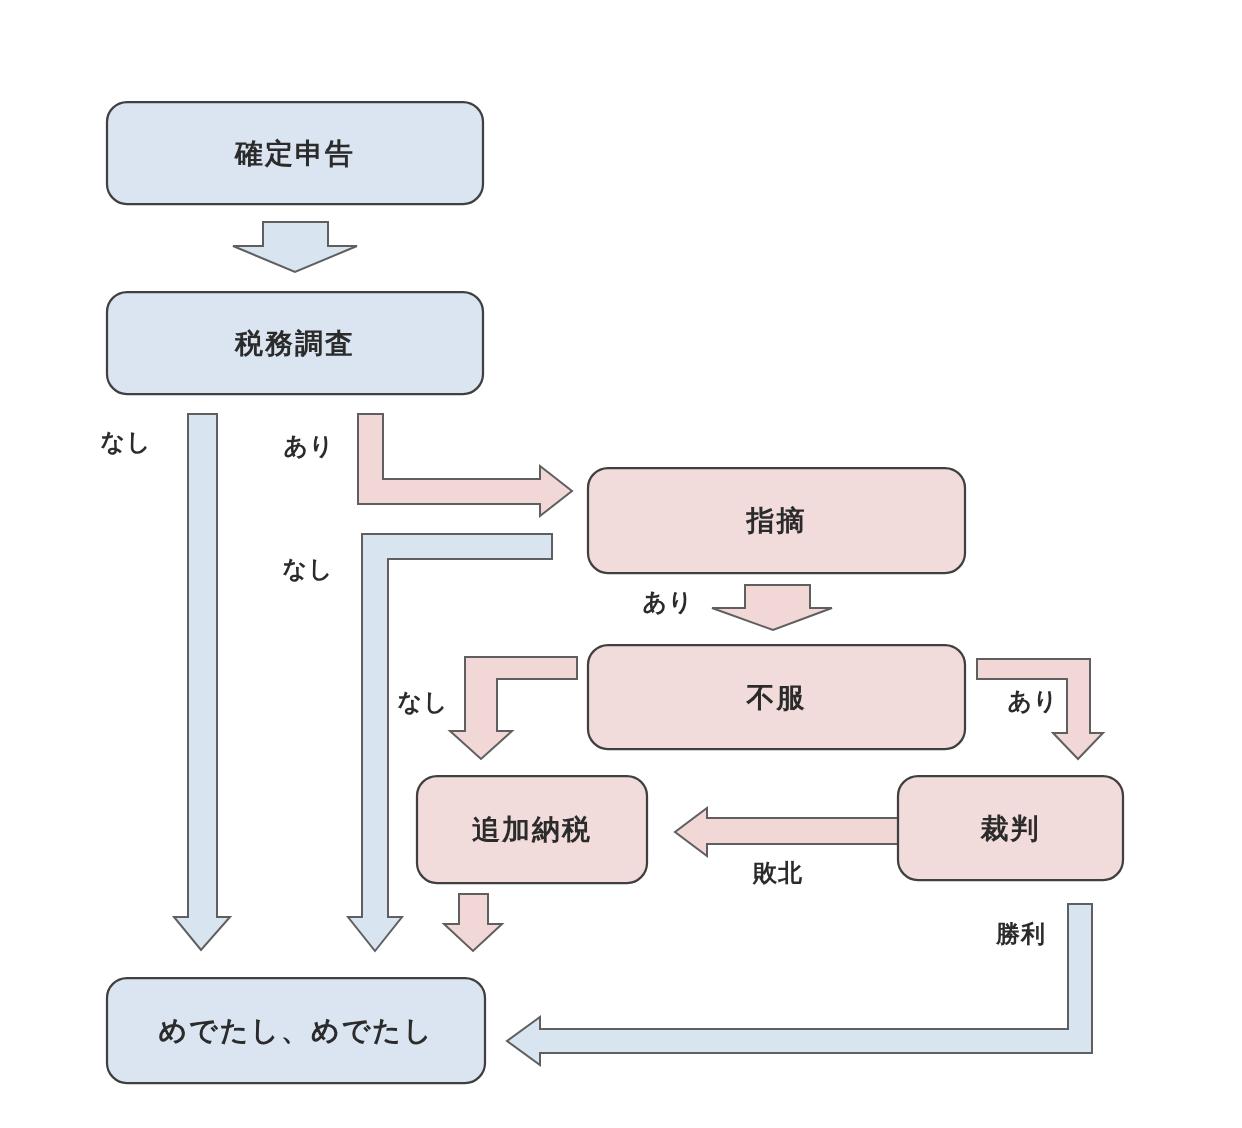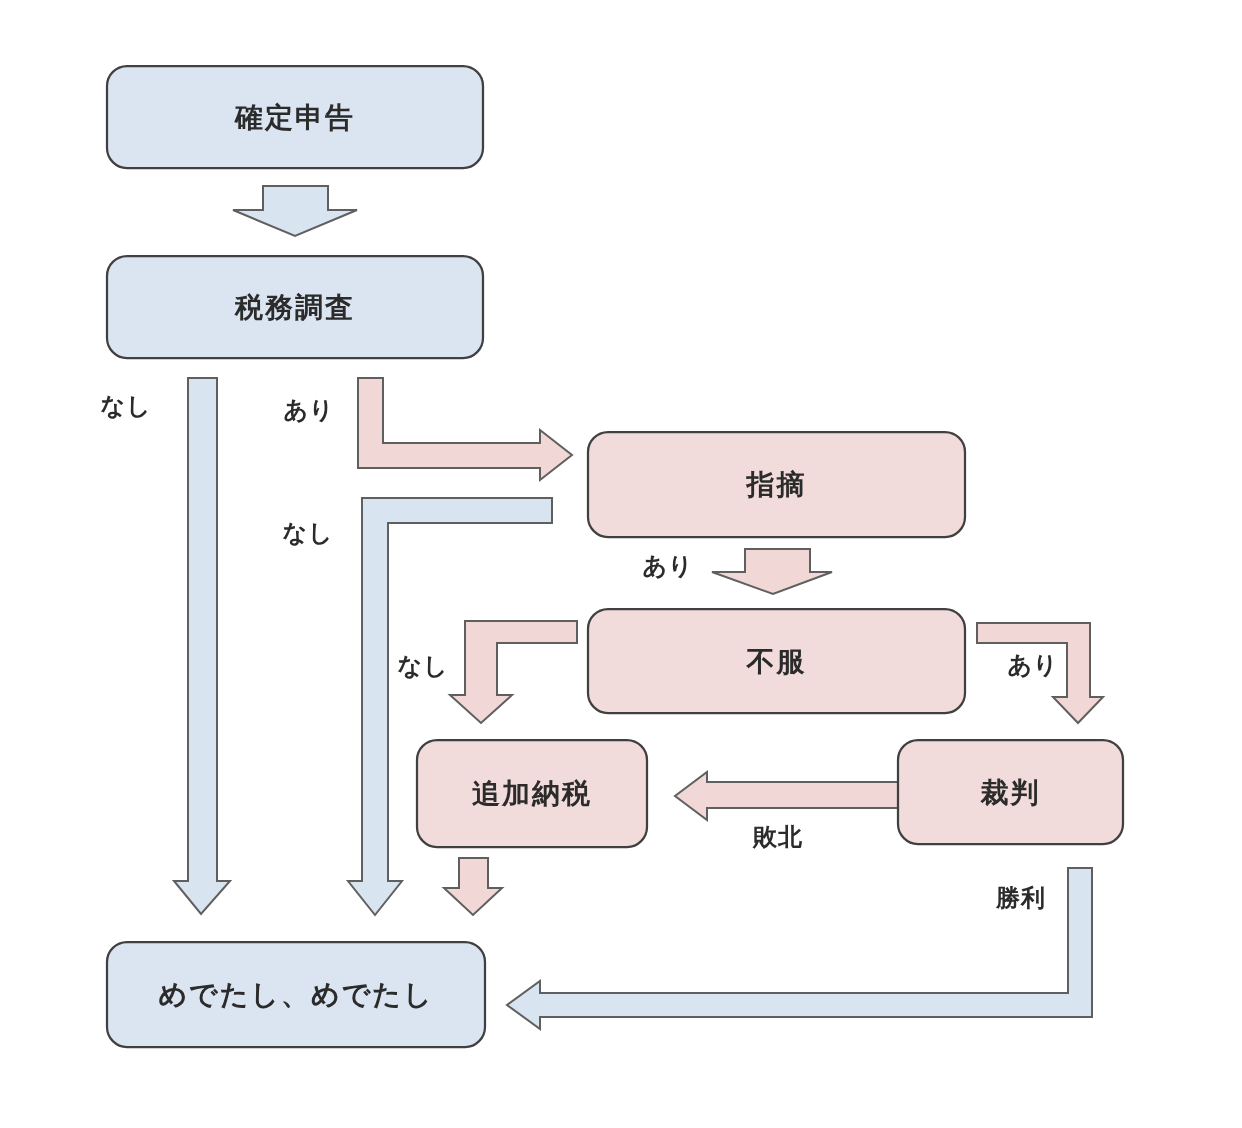--- a/index.html
+++ b/index.html
@@ -7,20 +7,21 @@
     padding: 0;
     background: #ffffff;
     font-family: "DejaVu Sans", "Liberation Sans", sans-serif;
   }
   .canvas {
     position: relative;
     width: 1242px;
     height: 1076px;
     background: #ffffff;
     overflow: hidden;
+    margin-top: 36px;
   }
   svg { display: block; }
   .node-rect { stroke-width: 2.25px; }
   .arrow-poly { stroke-width: 2px; stroke-linejoin: miter; }
   .node-label {
     font-family: "DejaVu Sans", "Liberation Sans", sans-serif;
     font-size: 28px;
     font-weight: 600;
     letter-spacing: 2px;
   }

